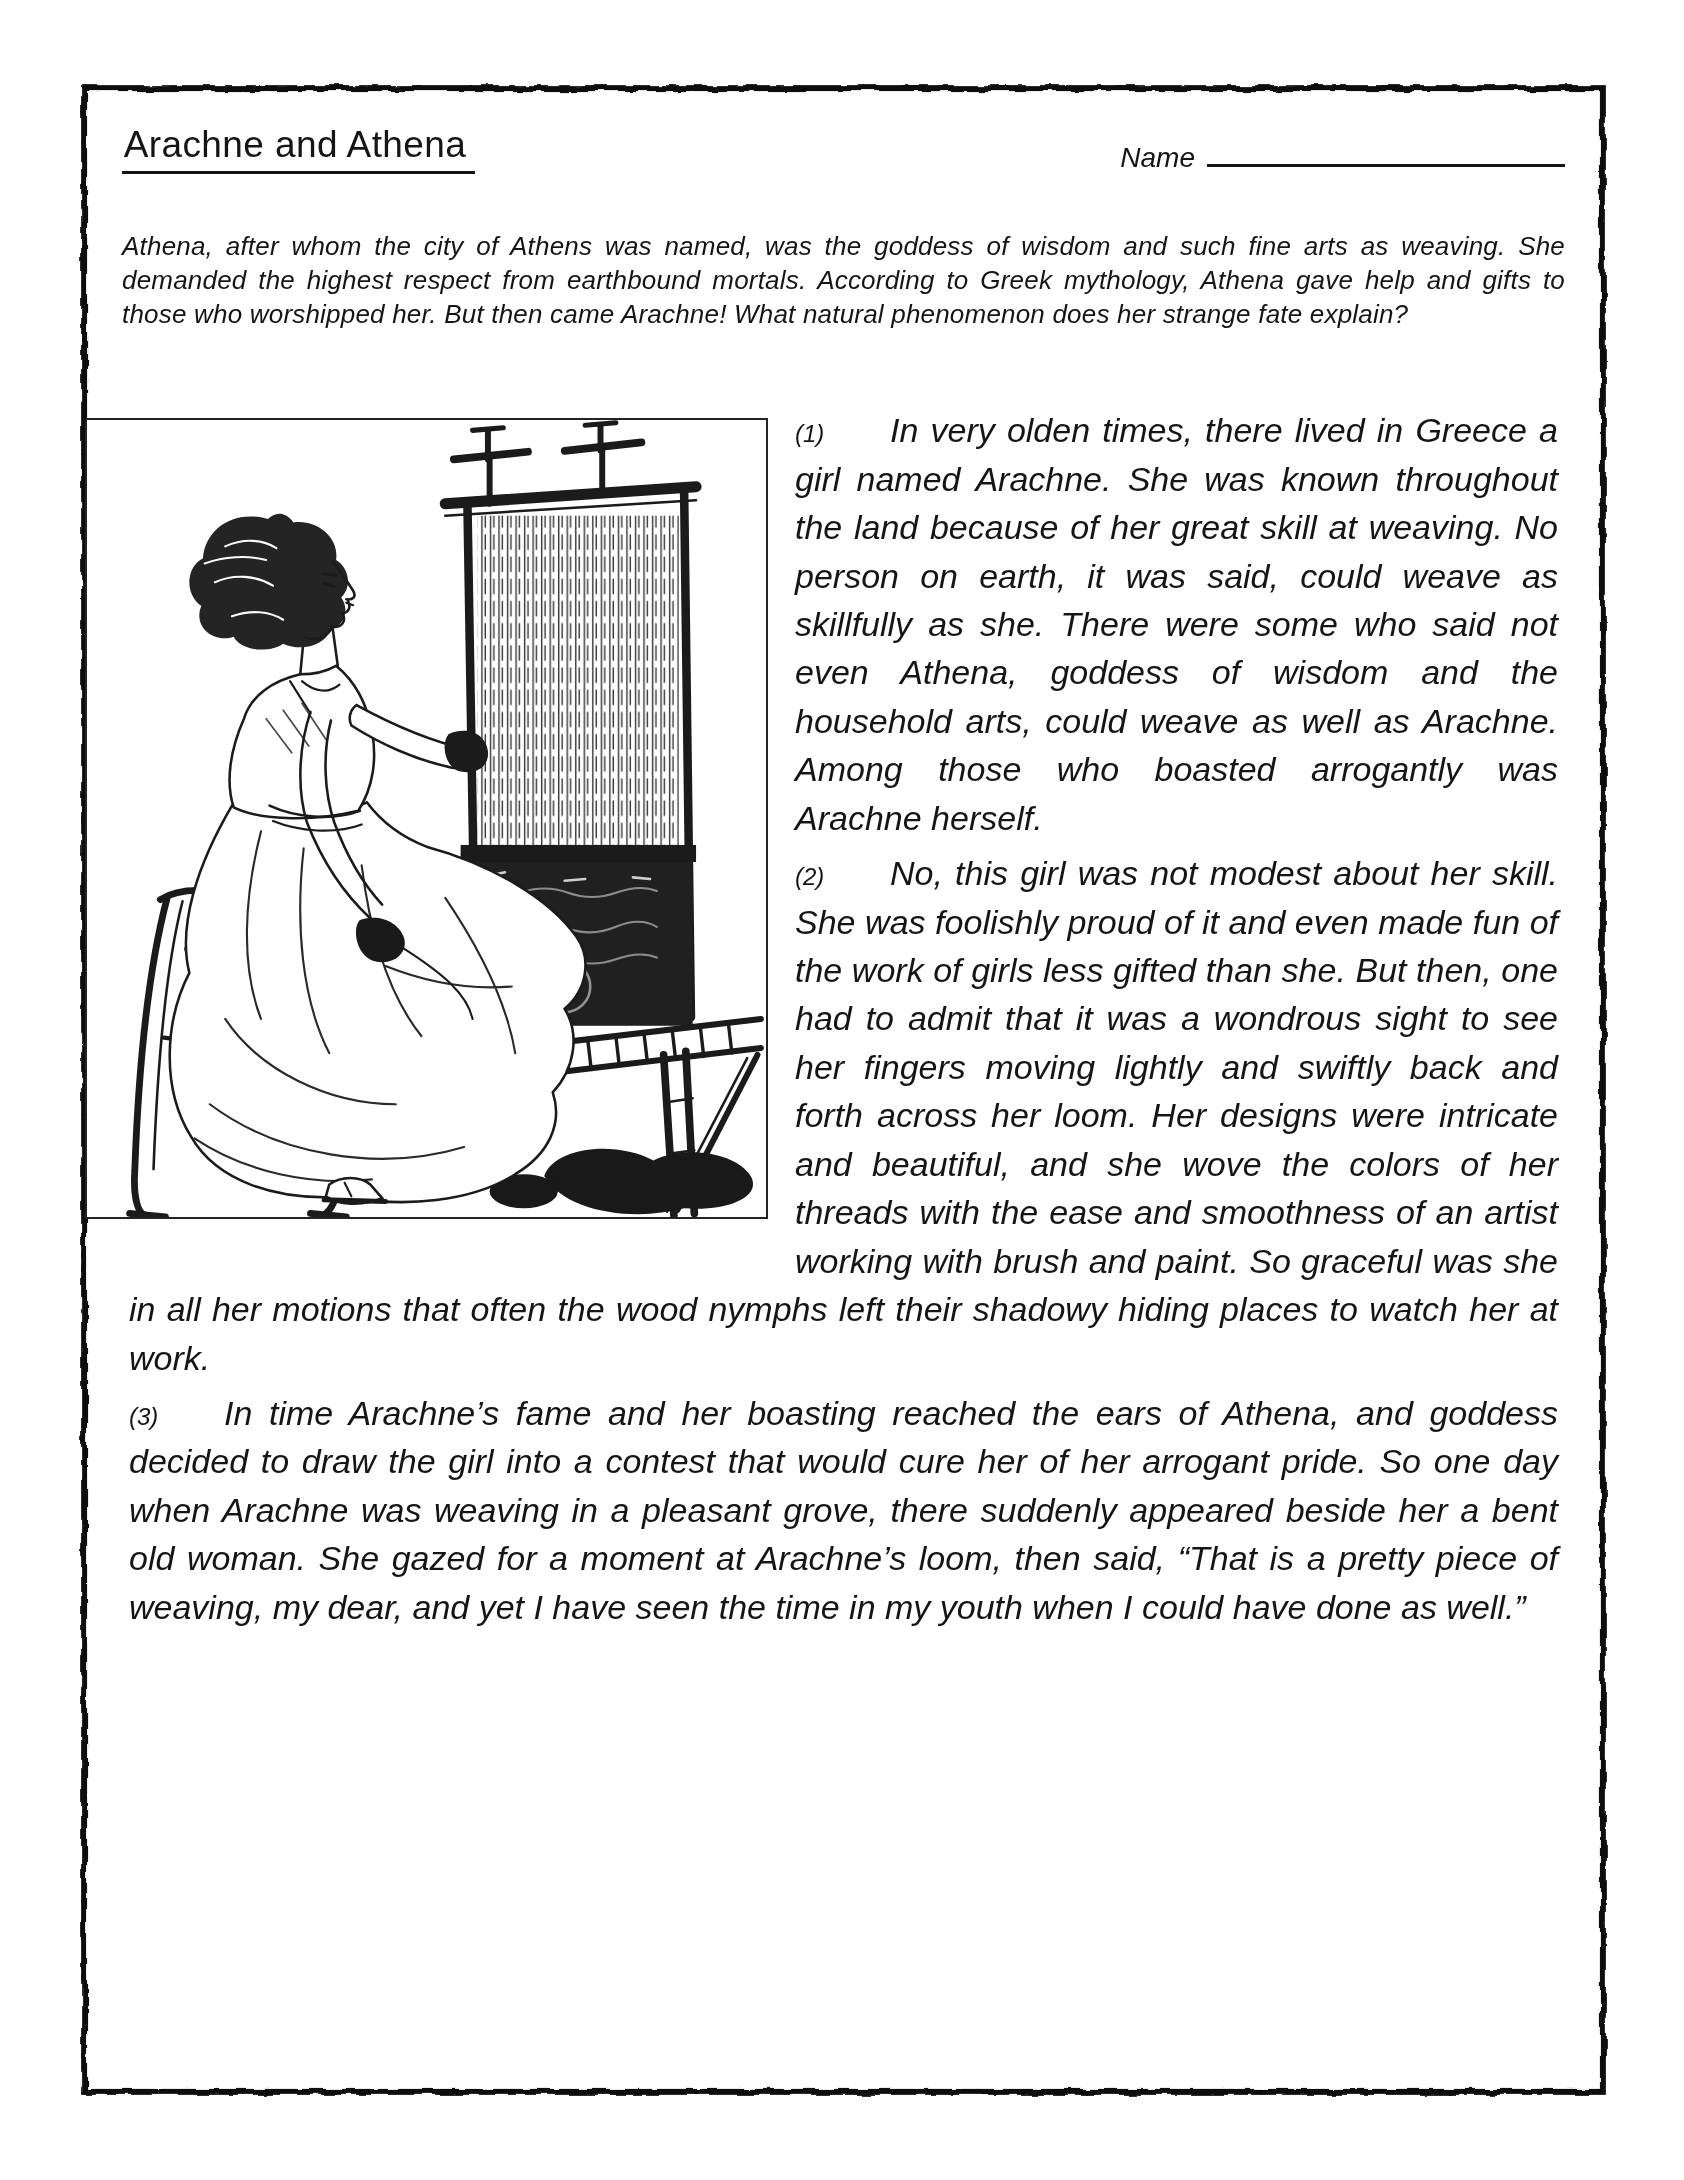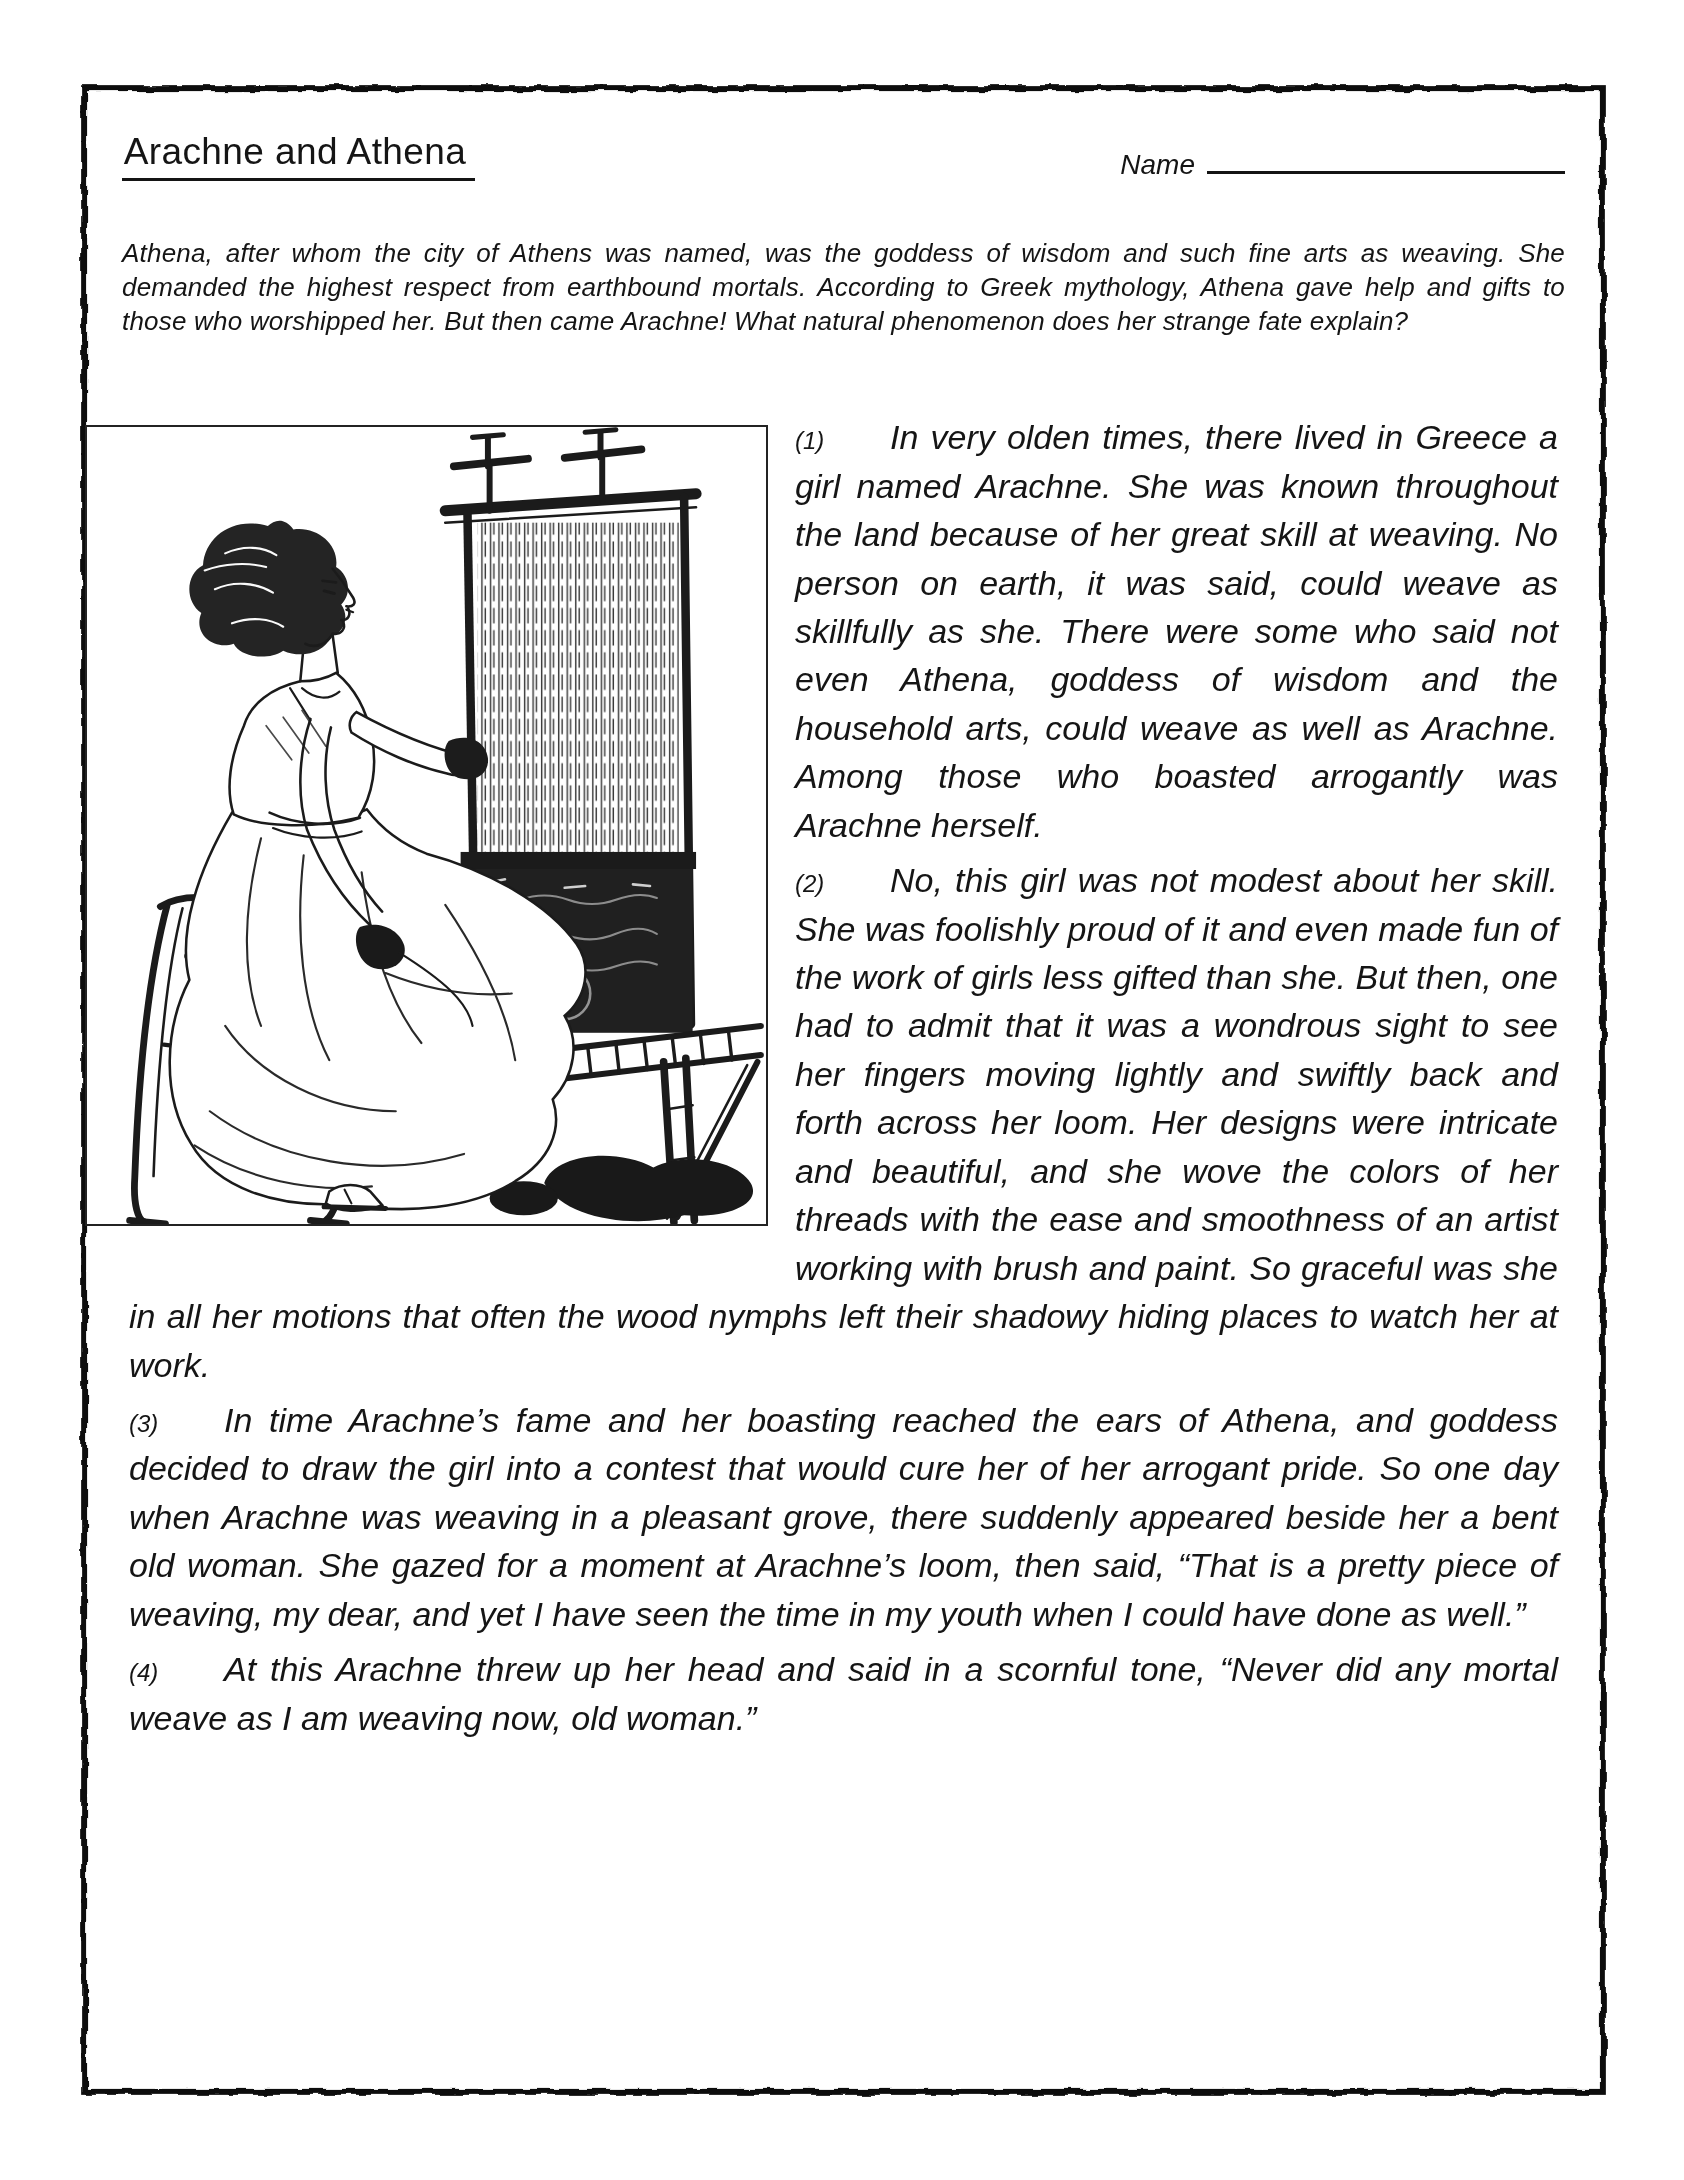--- a/index.html
+++ b/index.html
@@ -4,21 +4,21 @@
 <style>
   html,body{margin:0;padding:0;background:#ffffff;}
   .sheet{
     position:relative;width:1685px;height:2181px;background:#ffffff;overflow:hidden;
     font-family:"Liberation Sans","DejaVu Sans",sans-serif;color:#151515;
   }
   .frame{position:absolute;left:79px;top:83px;width:1529px;height:2014px;}
   .frame-border-svg{position:absolute;left:0;top:0;width:100%;height:100%;pointer-events:none;}
   .content{position:absolute;left:0;top:0;width:100%;box-sizing:border-box;padding:29px 43px 0 43px;}
 
-  .title-row{display:flex;justify-content:space-between;align-items:flex-end;margin-top:19px;text-align:right;}
+  .title-row{display:flex;justify-content:space-between;align-items:flex-end;margin-top:12px;text-align:right;}
   .title{
     margin:0;font-size:37px;font-weight:400;letter-spacing:0.4px;
     border-bottom:3.4px solid #141414;padding:0 8.5px 5.1px 1.7px;
   }
   .name-block{font-size:28px;white-space:nowrap;font-style:italic;}
   .name-line{display:inline-block;width:358px;border-bottom:3.4px solid #141414;height:1em;margin-left:12px;vertical-align:baseline;}
 
   .intro{
     margin:55px 0 0 0;font-size:26px;font-style:italic;line-height:1.31;
     text-align:justify;letter-spacing:0.2px;
@@ -151,20 +151,19 @@
             </g>
           </svg>
         </figure>
 
         <p class="para"><span class="pnum">(1)</span><span>In very olden times, there lived in Greece a girl named Arachne. She was known throughout the land because of her great skill at weaving. No person on earth, it was said, could weave as skillfully as she. There were some who said not even Athena, goddess of wisdom and the household arts, could weave as well as Arachne. Among those who boasted arrogantly was Arachne herself.</span></p>
 
         <p class="para"><span class="pnum">(2)</span><span>No, this girl was not modest about her skill. She was foolishly proud of it and even made fun of the work of girls less gifted than she. But then, one had to admit that it was a wondrous sight to see her fingers moving lightly and swiftly back and forth across her loom. Her designs were intricate and beautiful, and she wove the colors of her threads with the ease and smoothness of an artist working with brush and paint. So graceful was she in all her motions that often the wood nymphs left their shadowy hiding places to watch her at work.</span></p>
 
         <p class="para"><span class="pnum">(3)</span><span>In time Arachne’s fame and her boasting reached the ears of Athena, and goddess decided to draw the girl into a contest that would cure her of her arrogant pride. So one day when Arachne was weaving in a pleasant grove, there suddenly appeared beside her a bent old woman. She gazed for a moment at Arachne’s loom, then said, “That is a pretty piece of weaving, my dear, and yet I have seen the time in my youth when I could have done as well.”</span></p>
 
-        <p class="para"><span class="pnum">(4)</span><span>At this Arachne threw up her head and said in a scornful tone, “Never did any mortal weave as I am weaving now, old woman.”</span></p>
 
 
       </div>
     </div>
   </div>
 </div>
 
 
 </body></html>

